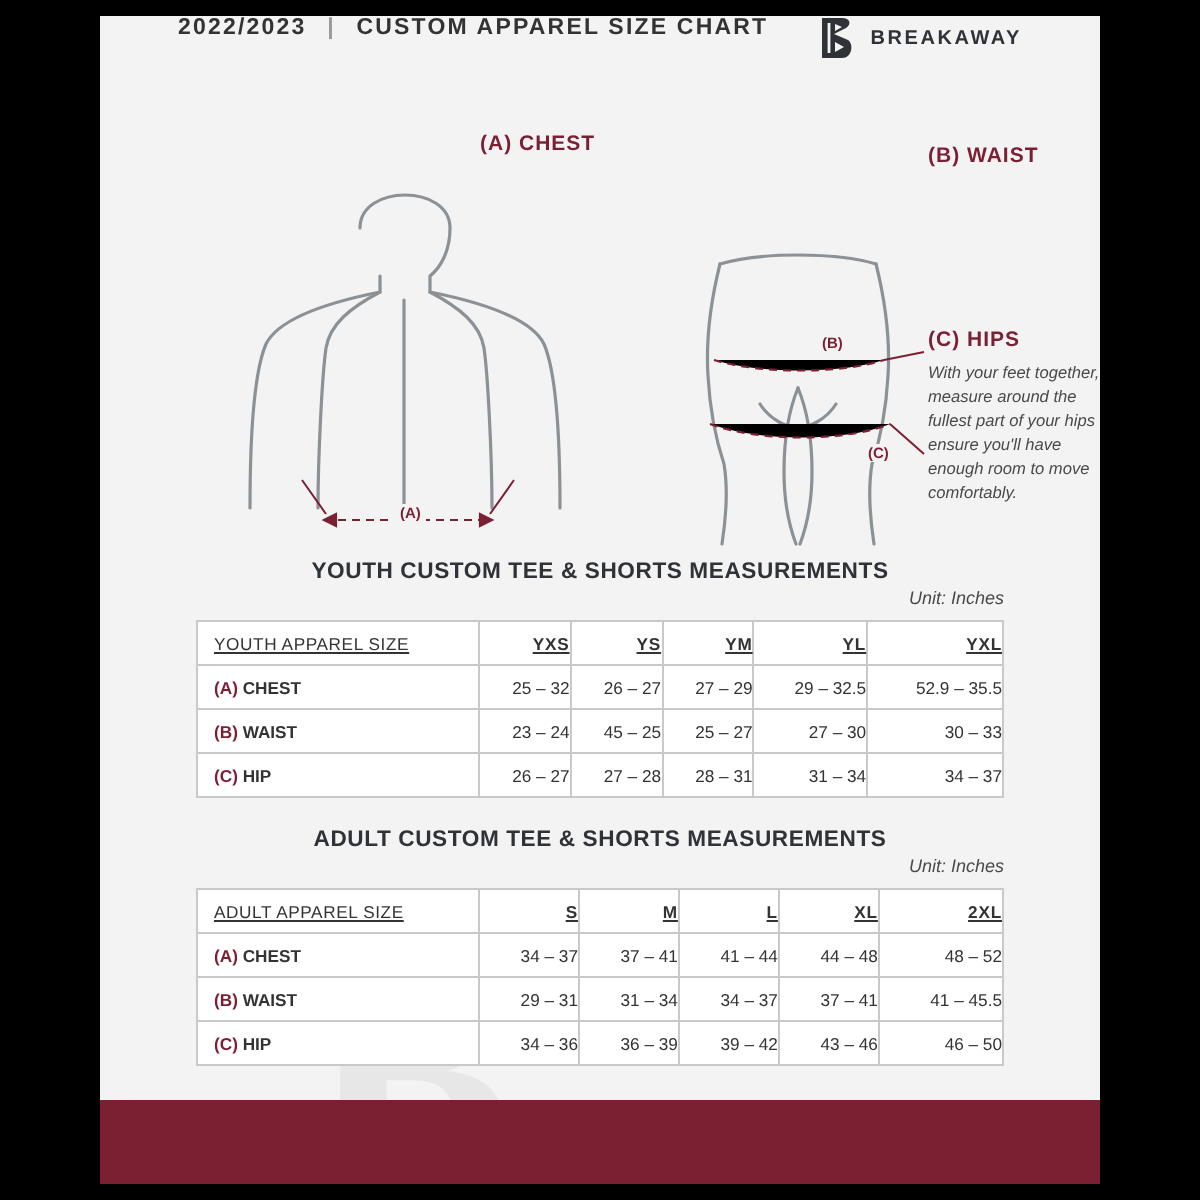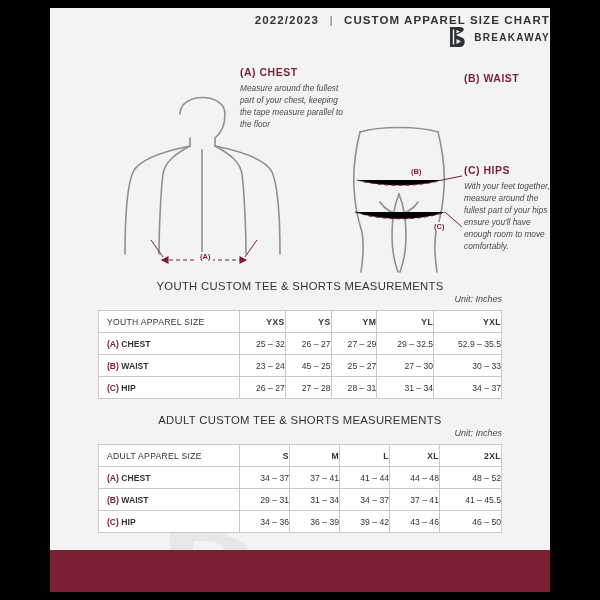--- a/index.html
+++ b/index.html
@@ -42,23 +42,22 @@
     height: 42px;
     background: #7b1f33;
   }
   
   .header {
     position: absolute;
     left: 0; top: 0;
     width: 100%;
     height: 46px;
     display: flex;
-    align-items: flex-end;
+    align-items: flex-start;
     justify-content: center;
-    flex-direction: column;
   }
   .header-title {
     font-size: 11.5px;
     font-weight: bold;
     letter-spacing: 1.1px;
     color: #333333;
     white-space: nowrap;
   }
   .header-sep {
     color: #9a9a9a;
@@ -132,21 +131,21 @@
   .section {
     position: absolute;
     left: 48px;
     width: 404px;
   }
   .sec-youth { top: 272px; }
   .sec-adult { top: 406px; }
   .sec-title {
     text-align: center;
     font-size: 11.3px;
-    font-weight: normal;
+    font-weight: bold;
     letter-spacing: 0.3px;
     color: #2f3337;
   }
   .sec-sub {
     text-align: right;
     font-size: 9px;
     font-style: italic;
     color: #4a4a4a;
     margin-top: 2px;
     margin-bottom: 6px;
@@ -165,20 +164,21 @@
     padding: 0;
   }
   th.rowhead, td.rowhead {
     text-align: left;
     padding-left: 8px;
     width: 132px;
   }
   th {
     font-weight: bold;
     letter-spacing: 0.4px;
+    text-decoration: underline;
   }
   th.rowhead {
     font-weight: normal;
     letter-spacing: 0.3px;
     font-size: 8.6px;
   }
   .par {
     color: #7b1f33;
     font-weight: bold;
   }
@@ -253,21 +253,20 @@
         <line x1="395" y1="158" x2="412" y2="173"></line>
       </g>
     </svg>
 
     <div class="measure-tag" style="left:147px; top:198px;">(A)</div>
     <div class="measure-tag" style="left:358px; top:113px;">(B)</div>
     <div class="measure-tag" style="left:381px; top:168px;">(C)</div>
 
     <div class="txt-chest">
       <div class="label-head">(A) CHEST</div>
-      <div class="label-body">Measure around the fullest part of your chest, keeping the tape measure parallel to the floor</div>
     </div>
     <div class="txt-waist">
       <div class="label-head">(B) WAIST</div>
     </div>
     <div class="txt-hips">
       <div class="label-head">(C) HIPS</div>
       <div class="label-body">With your feet together, measure around the fullest part of your hips to ensure you'll have enough room to move comfortably.</div>
     </div>
   </div>
 

